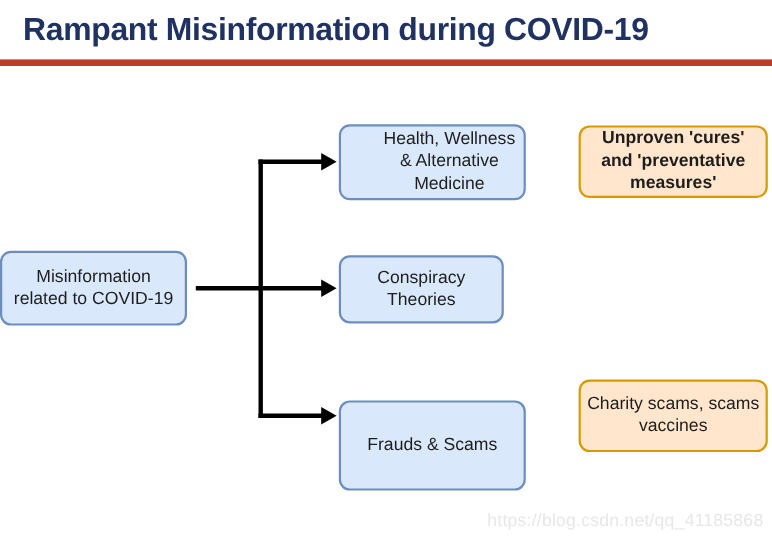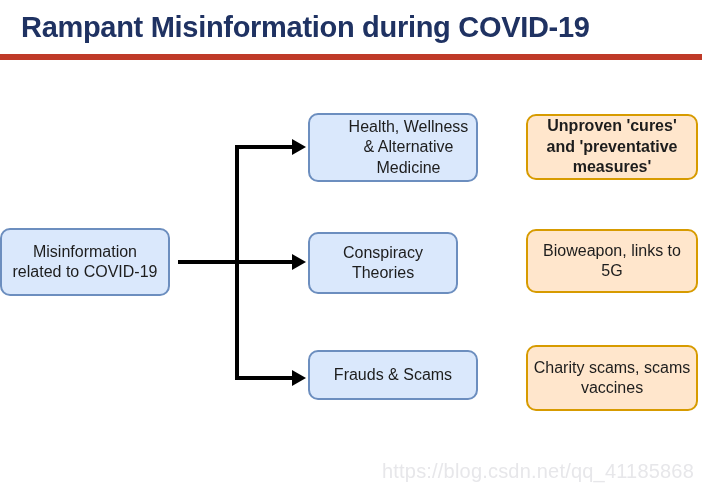--- a/index.html
+++ b/index.html
@@ -46,35 +46,35 @@
     background: #dae8fc;
     border: 2px solid #6c8ebf;
   }
   .node-orange {
     background: #ffe6cc;
     border: 2px solid #d79b00;
   }
   .node-root   { left: 0;  top: 228px; width: 170px; height: 68px; }
   .node-cat-0  { left: 308px; top: 113px; width: 170px; height: 69px; padding-left: 36px; }
   .node-cat-1  { left: 308px; top: 232px; width: 150px; height: 62px; }
-  .node-cat-2  { left: 308px; top: 350px; width: 170px; height: 50px; }
+  .node-cat-2  { left: 308px; top: 364px; width: 170px; height: 82px; }
   .node-ex-0   { left: 526px; top: 114px; width: 172px; height: 66px; font-weight: bold; }
   .node-ex-1   { left: 526px; top: 229px; width: 172px; height: 64px; }
   .node-ex-2   { left: 526px; top: 345px; width: 172px; height: 66px; }
   .connectors {
     position: absolute;
     left: 0; top: 0;
     width: 702px; height: 493px;
     pointer-events: none;
   }
   .watermark {
     position: absolute;
     right: 8px;
     bottom: 10px;
-    font-size: 20px;
+    font-size: 16px;
     color: #e7e7ea;
     letter-spacing: 0.2px;
     white-space: nowrap;
   }
 </style>
 </head>
 <body>
 
 <div class="slide">
 
@@ -106,22 +106,19 @@
   <div class="node node-blue node-cat-1">
     <span>Conspiracy Theories</span>
   </div>
   <div class="node node-blue node-cat-2">
     <span>Frauds &amp; Scams</span>
   </div>
 
   <div class="node node-orange node-ex-0">
     <span>Unproven 'cures' and 'preventative measures'</span>
   </div>
-  <div class="node node-orange node-ex-1">
-    <span>Bioweapon, links to 5G</span>
-  </div>
   <div class="node node-orange node-ex-2">
     <span>Charity scams, scams vaccines</span>
   </div>
 
   <div class="watermark">https://blog.csdn.net/qq_41185868</div>
 
 </div>
 
 </body></html>

